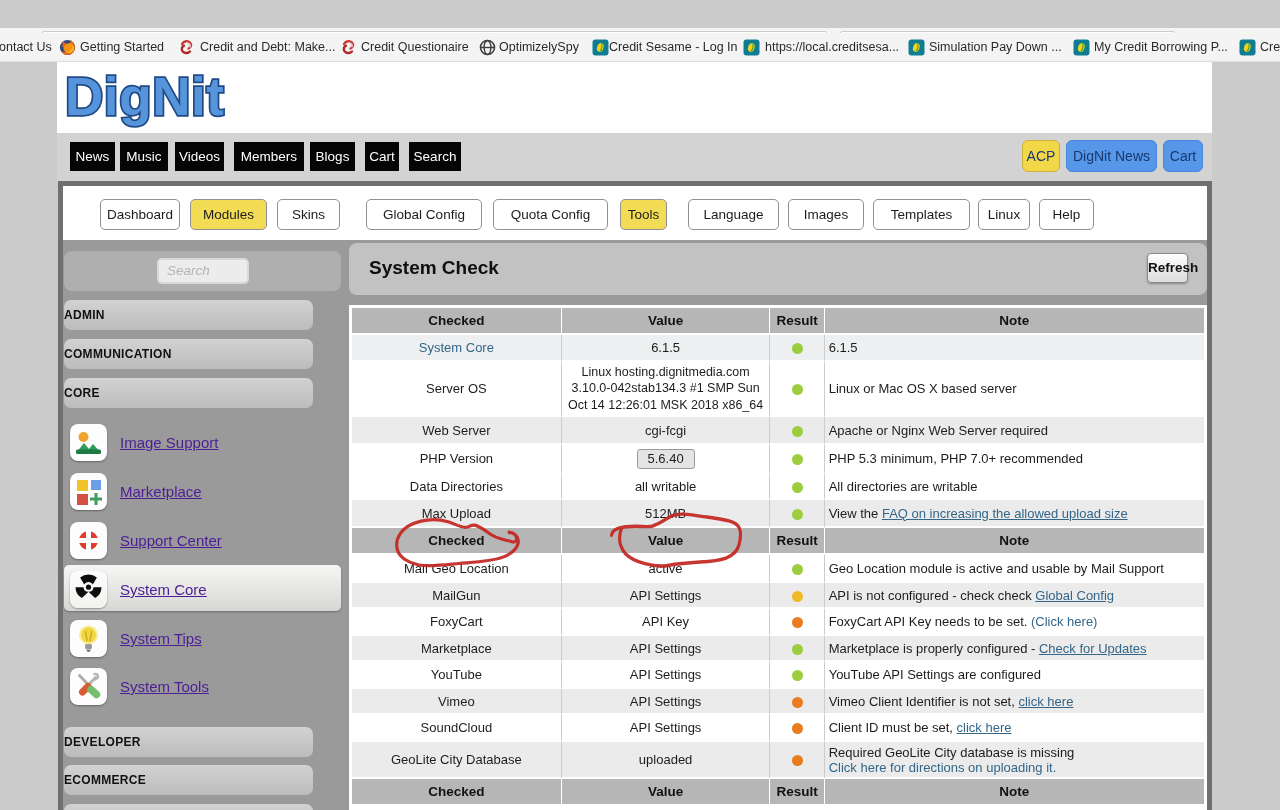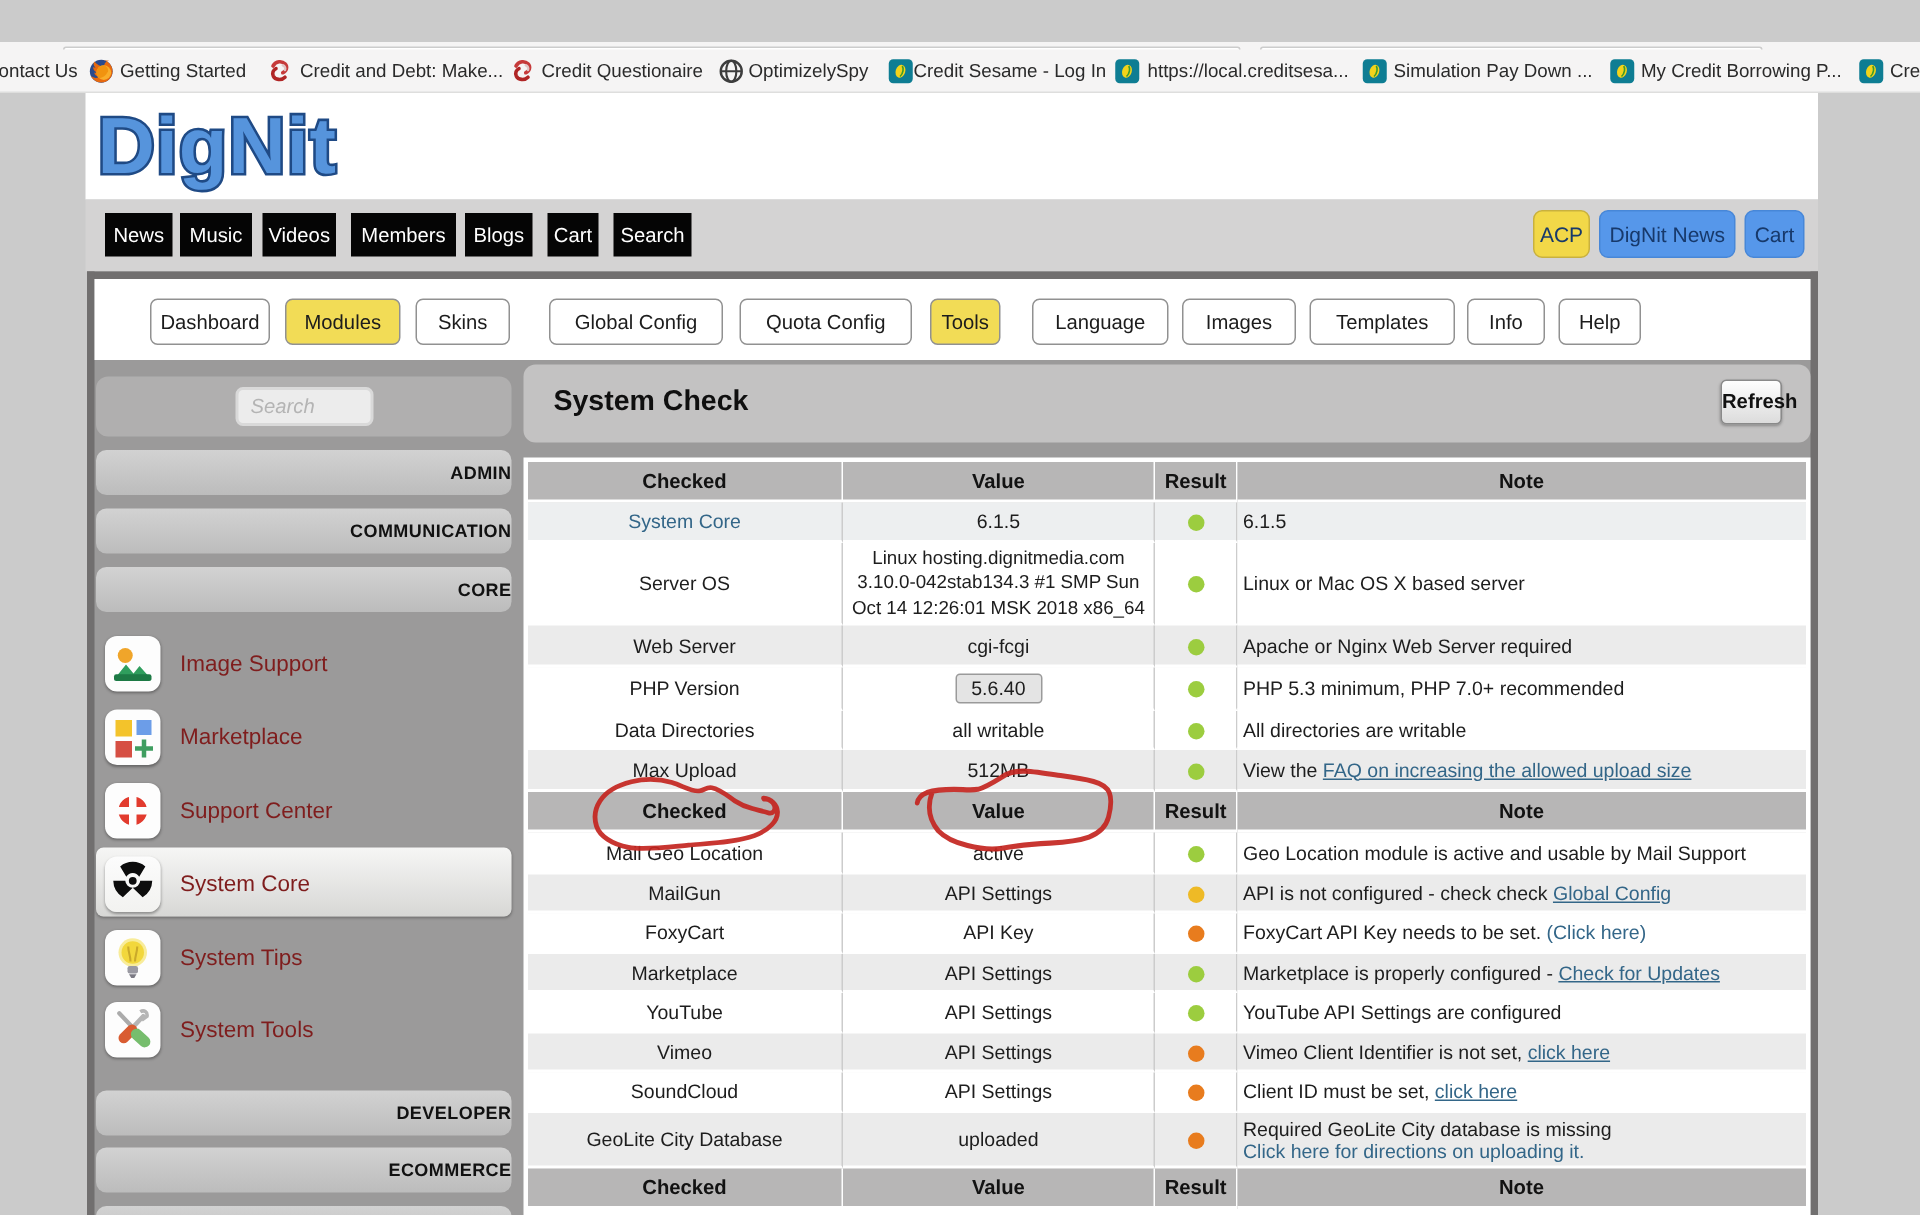--- a/index.html
+++ b/index.html
@@ -25,26 +25,26 @@
 .navbtn { position:absolute; top:9px; height:29px; line-height:29px; background:#050505; color:#fff; font-size:13.5px; text-align:center; }
 .acpbtn { position:absolute; top:7px; height:32px; line-height:31px; border-radius:6px; font-size:14px; color:#17396b; text-align:center; }
 
 
 #frame { position:absolute; left:58px; top:181px; width:1154px; height:629px; background:#9b9a9a; border:5px solid #716f6f; border-bottom:none; }
 #tabstrip { position:absolute; left:0; top:0; width:1144px; height:54px; background:#fff; }
 .tab { position:absolute; top:13px; height:31px; line-height:29px; background:#fff; border:1px solid #919191; border-radius:5px; font-size:13.5px; color:#1c1c1c; text-align:center; }
 .tab.on { background:#f2dc56; }
 
 
-.sbar { position:absolute; left:1px; width:277px; height:30px; border-radius:7px; background:linear-gradient(#d2d2d2,#bcbcbc); text-align:right; font-weight:bold; font-size:12px; color:#111; line-height:30px; letter-spacing:0.3px; }
+.sbar { position:absolute; left:1px; width:249px; height:30px; border-radius:7px; background:linear-gradient(#d2d2d2,#bcbcbc); text-align:left; font-weight:bold; font-size:12px; color:#111; line-height:30px; letter-spacing:0.3px; }
 #sidesearch { position:absolute; left:1px; top:65px; width:277px; height:40px; background:#b0afaf; border-radius:8px; }
 #sideinput { position:absolute; left:93px; top:7px; width:92px; height:26px; background:#ececec; border:2px solid #d9d9d9; border-radius:5px; font-style:italic; color:#b4b4b4; font-size:13.5px; line-height:22px; padding-left:8px; }
 .sitem { position:absolute; left:7px; }
 .sicon { position:absolute; left:0; width:37px; height:37px; background:#fdfdfd; border-radius:8px; box-shadow:0 1px 2px rgba(0,0,0,0.35); }
-.slab { position:absolute; left:50px; font-size:15px; color:#7f1d1d; white-space:nowrap; }
+.slab { position:absolute; left:50px; font-size:15px; color:#4c1d95; white-space:nowrap;text-decoration:underline; }
 #selrow { position:absolute; left:1px; top:379px; width:277px; height:46px; border-radius:5px; background:linear-gradient(#f6f6f5,#d7d7d5); box-shadow:0 1px 2px rgba(0,0,0,0.3); }
 
 
 #headblock { position:absolute; left:286px; top:57px; width:858px; height:52px; background:#c3c2c2; border-radius:8px; }
 #headblock h1 { position:absolute; left:20px; top:14px; font-size:19px; color:#0f0f0f; }
 #refresh { position:absolute; right:19px; top:10px; width:41px; height:30px; background:linear-gradient(#fefefe,#dcdcdc); border:1px solid #8a8a8a; border-radius:4px; font-weight:bold; font-size:13.5px; color:#111; text-align:center; line-height:28px; box-shadow:0 1px 2px rgba(0,0,0,0.3); }
 #tablebox { position:absolute; left:286px; top:119px; width:858px; height:520px; background:#fff; padding:3px; }
 table { border-collapse:separate; border-spacing:0; table-layout:fixed; width:852px; font-size:13px; color:#1d1d1d; }
 td, th { border-bottom:2px solid #fff; overflow:hidden; }
 td.c1, th.c1 { width:209px; text-align:center; border-right:1px solid #ccc; }
@@ -186,21 +186,21 @@
   <div id="tabstrip">
     <div class="tab" style="left:37px;width:80px">Dashboard</div>
     <div class="tab on" style="left:127px;width:77px">Modules</div>
     <div class="tab" style="left:214px;width:63px">Skins</div>
     <div class="tab" style="left:303px;width:116px">Global Config</div>
     <div class="tab" style="left:430px;width:115px">Quota Config</div>
     <div class="tab on" style="left:557px;width:47px">Tools</div>
     <div class="tab" style="left:625px;width:91px">Language</div>
     <div class="tab" style="left:725px;width:76px">Images</div>
     <div class="tab" style="left:810px;width:97px">Templates</div>
-    <div class="tab" style="left:915px;width:52px">Info</div>
+    <div class="tab" style="left:915px;width:52px">Linux</div>
     <div class="tab" style="left:976px;width:55px">Help</div>
   </div>
   <div id="sidesearch">
     <div id="sideinput">Search</div>
   </div>
   <div class="sbar" style="top:114px">ADMIN</div>
   <div class="sbar" style="top:153px">COMMUNICATION</div>
   <div class="sbar" style="top:192px">CORE</div>
   <div id="selrow"></div>
 

